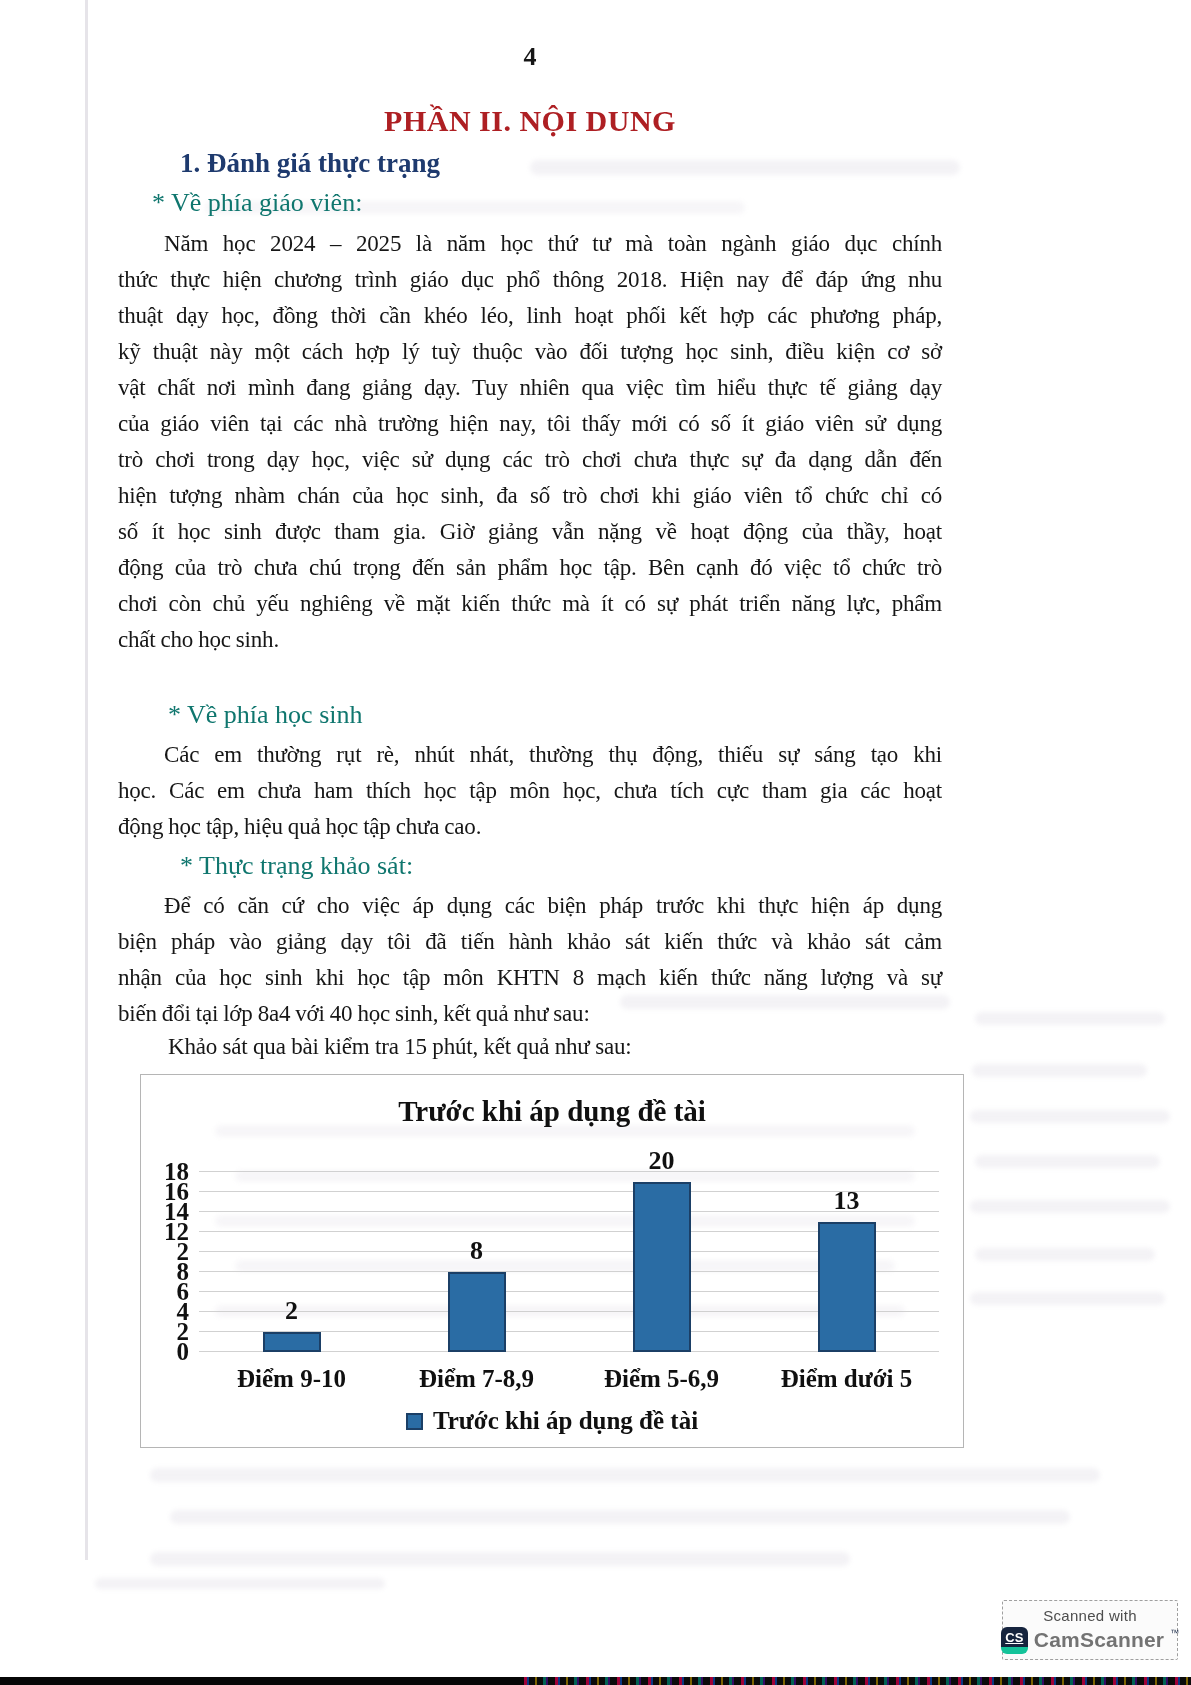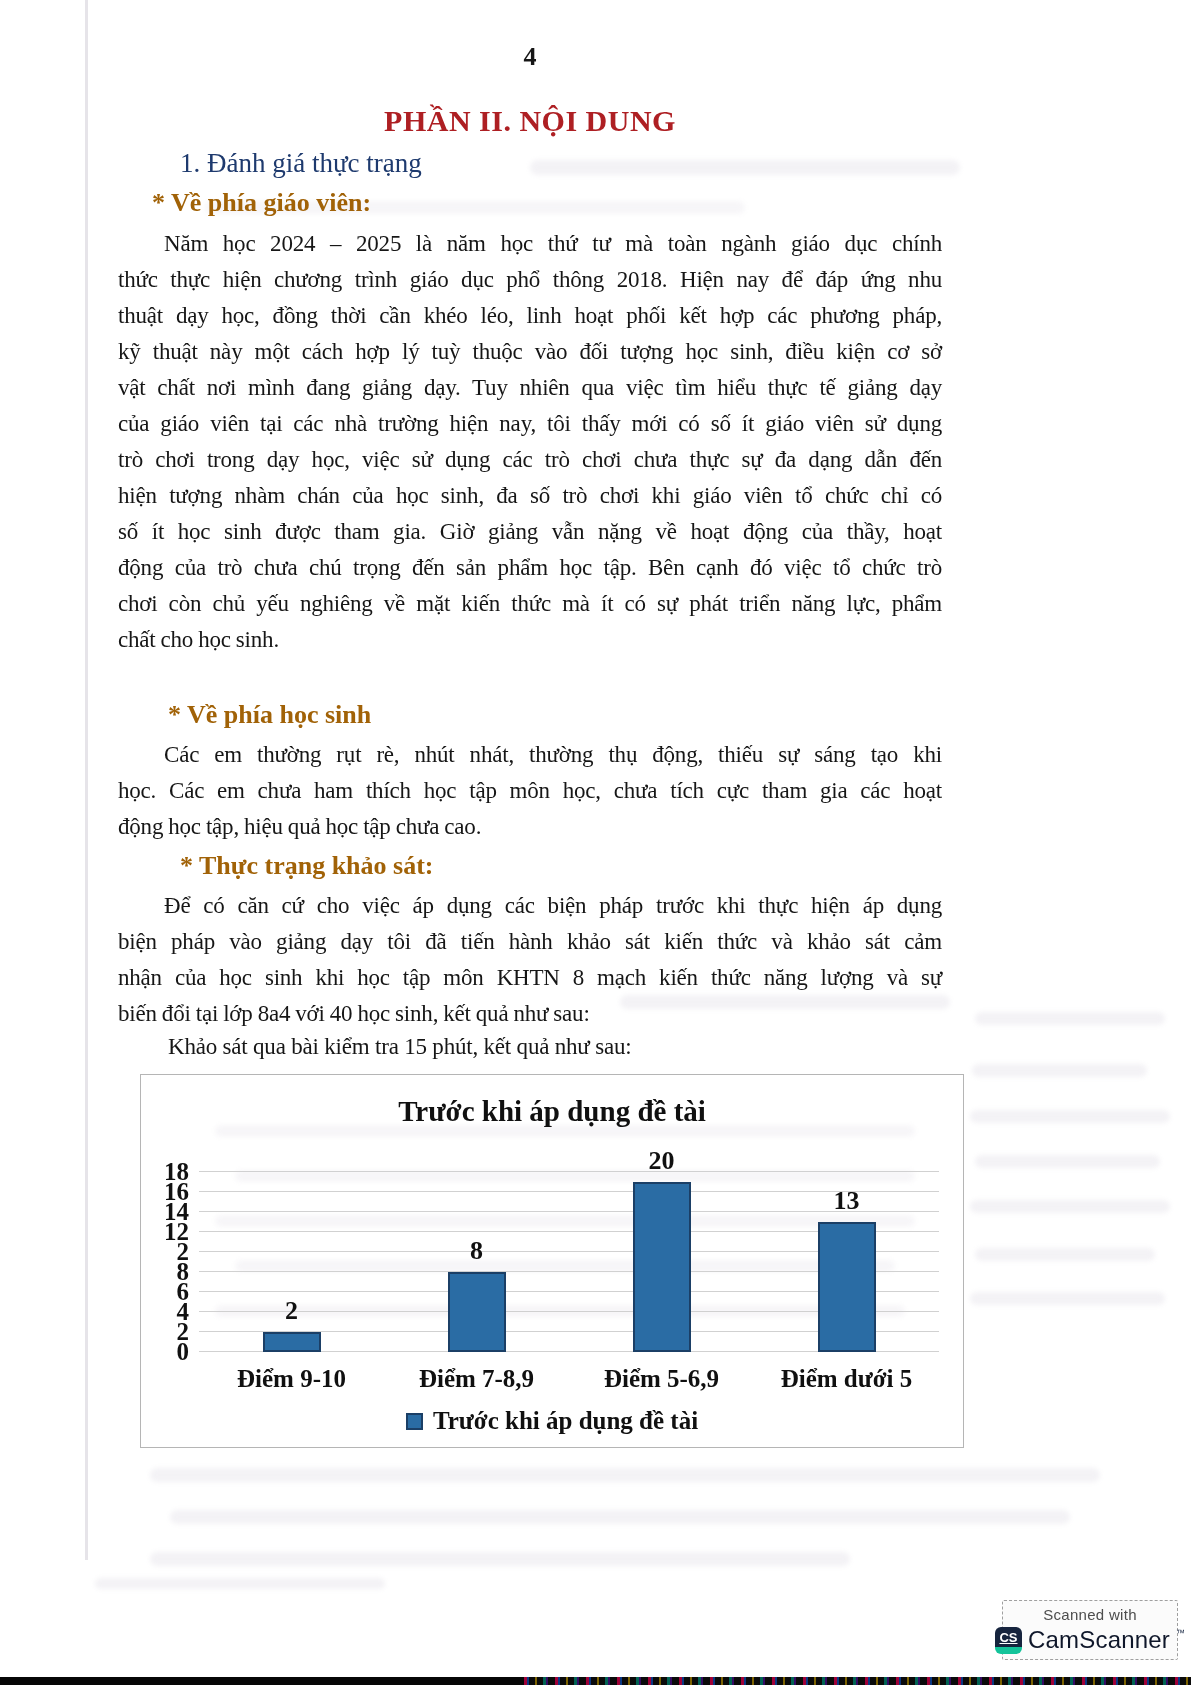--- a/index.html
+++ b/index.html
@@ -24,22 +24,22 @@
     position:absolute;right:0;bottom:0;height:8px;width:56%;opacity:.9;
     background:repeating-linear-gradient(90deg,
       #b1003c 0 3px,#0a3d91 3px 5px,#0b0b0b 5px 11px,#8a6d00 11px 13px,
       #0b0b0b 13px 19px,#006d5b 19px 22px,#3a0b6e 22px 24px,#0b0b0b 24px 31px);
   }
   
   .pageno{left:118px;top:42px;width:824px;text-align:center;
     font-size:26px;font-weight:700;}
   .doc-title{left:118px;top:104px;width:824px;text-align:center;
     font-size:30px;font-weight:700;color:#ae1f23;letter-spacing:.5px;}
-  .h-blue{left:180px;top:148px;font-size:27px;font-weight:400;color:#1e3a6e;}
-  .h-black{font-size:26px;font-weight:700;color:#a16207;}
+  .h-blue{left:180px;top:148px;font-size:27px;font-weight:700;color:#1e3a6e;}
+  .h-black{font-size:26px;font-weight:400;color:#0f766e;}
   .h-teacher{left:152px;top:188px;}
   .h-student{left:168px;top:700px;}
   .h-survey{left:180px;top:851px;}
   .para{left:118px;width:824px;font-size:23px;letter-spacing:-.2px;word-spacing:-.5px;}
   .p1{top:226px;}
   .p2{top:737px;}
   .p3{top:888px;}
   .tline{height:36px;line-height:36px;overflow:visible;
     text-align:justify;text-align-last:justify;}
   .tline-last{text-align:left;text-align-last:auto;}
@@ -75,21 +75,21 @@
     display:flex;flex-direction:column;align-items:center;justify-content:center;gap:3px;
   }
   .badge-line1{font-size:15px;color:#4d4d4d;letter-spacing:.3px;}
   .badge-row{display:flex;align-items:center;gap:6px;}
   .cs-logo{
     width:27px;height:27px;border-radius:6px;color:#fff;
     background:linear-gradient(180deg,#16243e 0 74%,#14c39a 74% 100%);
     font-size:13px;font-weight:700;display:flex;align-items:center;
     justify-content:center;padding-bottom:5px;box-sizing:border-box;text-decoration:underline;
   }
-  .brand{font-size:24px;font-weight:400;color:#0f172a;letter-spacing:.2px;}
+  .brand{font-size:21px;font-weight:700;color:#737373;letter-spacing:.2px;}
   .tm{font-size:9px;color:#1b2a47;vertical-align:top;position:relative;top:-7px;}
 </style>
 </head>
 <body>
 
 <div class="abs scan-vline"></div>
 <div>
   <div class="ghost" style="left:530px;top:160px;width:430px;height:15px;"></div>
   <div class="ghost" style="left:205px;top:201px;width:540px;height:13px;opacity:.09;"></div>
   <div class="ghost" style="left:620px;top:995px;width:330px;height:14px;"></div>

